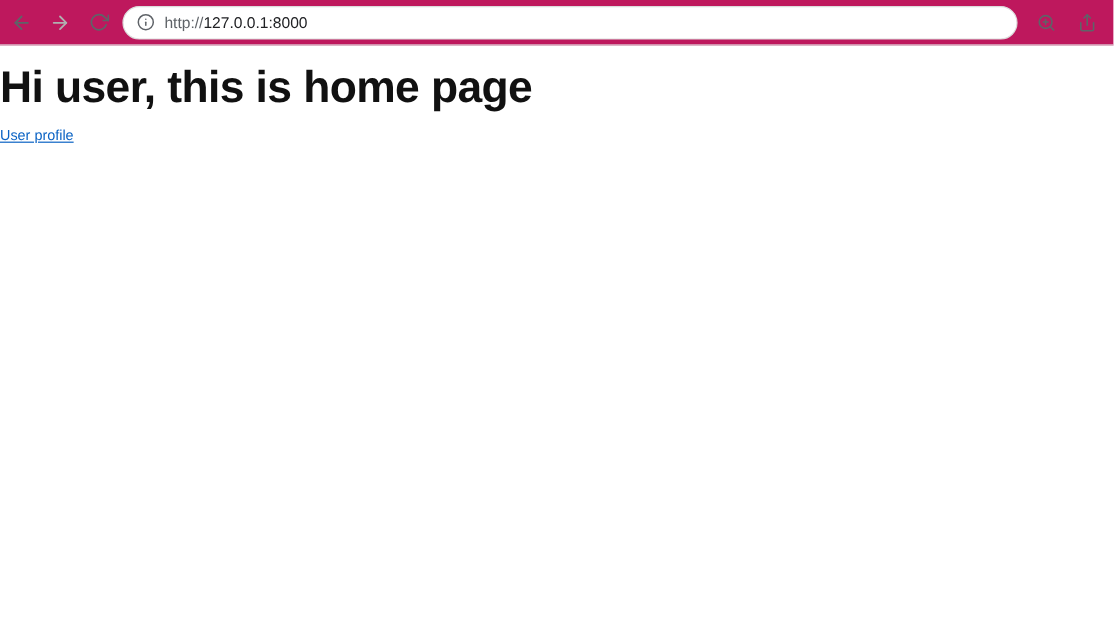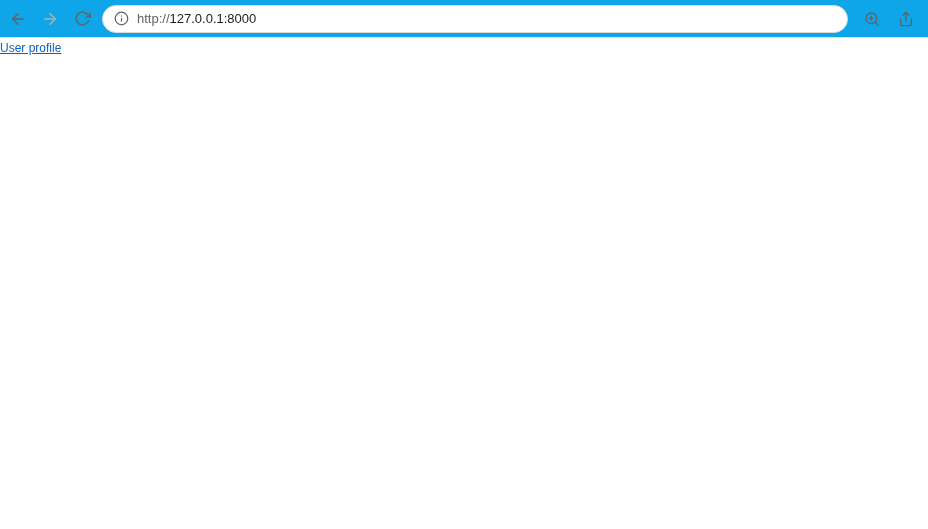--- a/index.html
+++ b/index.html
@@ -7,21 +7,21 @@
       font-family: "Segoe UI", Arial, sans-serif;
       width: 928px;
       height: 529px;
       background: #ffffff;
       overflow: hidden;
     }
     .browser-toolbar {
       display: flex;
       align-items: center;
       height: 38px;
-      background: #0ea5e9;
+      background: #be185d;
       border-bottom: 1px solid #e2e2e2;
       padding: 0 6px;
       gap: 8px;
     }
     .nav-btn {
       width: 24px;
       height: 24px;
       display: flex;
       align-items: center;
       justify-content: center;
@@ -132,14 +132,15 @@
       <svg width="16" height="16" viewBox="0 0 24 24" fill="none" stroke="currentColor" stroke-width="2" stroke-linecap="round" stroke-linejoin="round">
           <path d="M4 12v8a2 2 0 0 0 2 2h12a2 2 0 0 0 2-2v-8"></path>
           <polyline points="16 6 12 2 8 6"></polyline>
           <line x1="12" y1="2" x2="12" y2="15"></line>
         </svg>
     </div>
   </div>
 </div>
 
 <div class="page-content">
+  <h1 class="page-heading">Hi user, this is home page</h1>
   <a class="profile-link">User profile</a>
 </div>
 
 </body></html>

